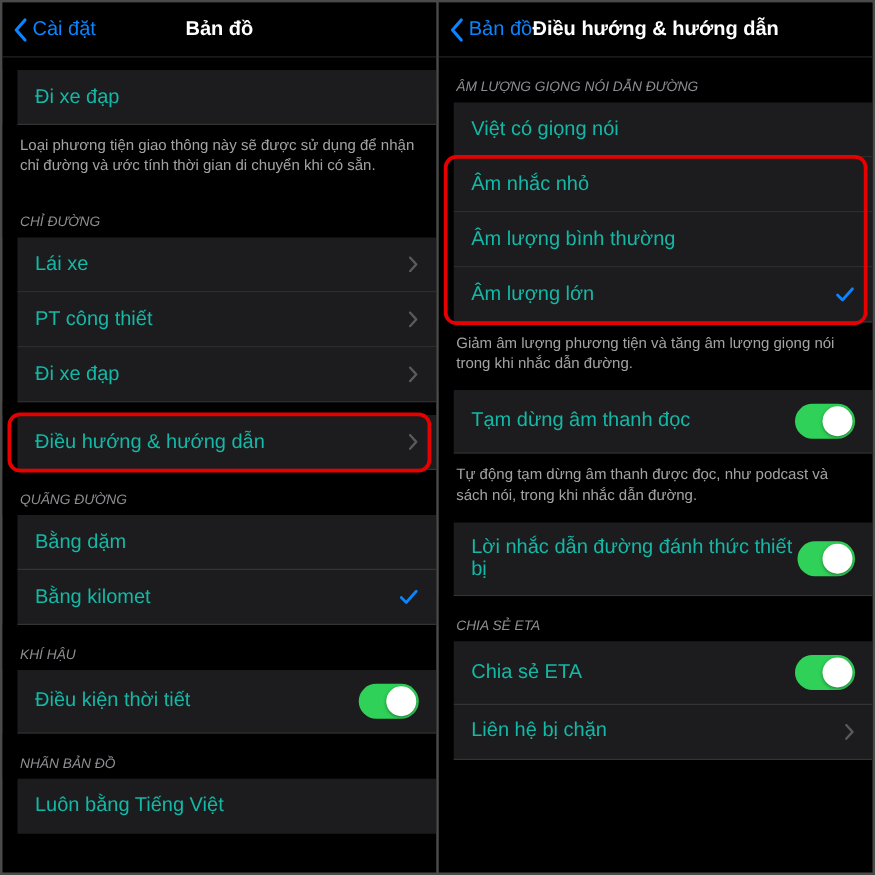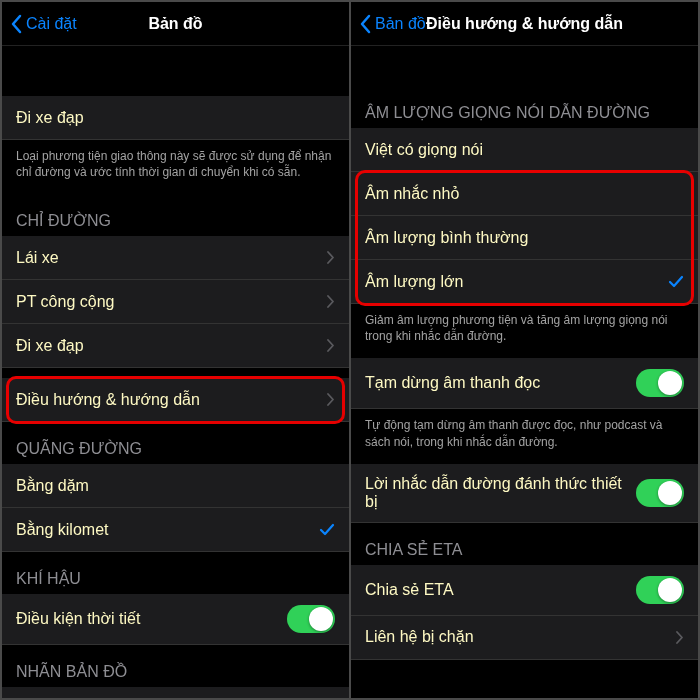--- a/index.html
+++ b/index.html
@@ -13,21 +13,20 @@
     gap: 2px;
     padding: 2px;
   }
   .pane {
     flex: 1;
     background: #000;
     display: flex;
     flex-direction: column;
     position: relative;
     overflow: hidden;
-    gap: 40px;
   }
   .header {
     display: flex;
     align-items: center;
     justify-content: center;
     height: 44px;
     position: relative;
     background: #000;
     border-bottom: 0.5px solid #222;
   }
@@ -44,35 +43,37 @@
   }
   .back svg { width: 12px; height: 20px; margin-right: 4px; }
   .title {
     color: #fff;
     font-size: 16px;
     font-weight: 600;
   }
   .content { flex: 1; overflow: hidden; }
   .section-header {
     color: #8e8e93;
-    font-size: 16px;
+    font-size: 11px;
     padding: 18px 14px 6px 14px;
     text-transform: uppercase;
     background: #000;
+    font-style: italic;
   }
   .cell {
     background: #1c1c1e;
-    color: #fef9c3;
+    color: #14b8a6;
     font-size: 16px;
     padding: 11px 14px;
     display: flex;
     align-items: center;
     justify-content: space-between;
     border-bottom: 0.5px solid #333;
     min-height: 44px;
+    margin-left: 12px;
   }
   .cell:first-of-type { border-top: 0.5px solid #333; }
   .desc {
     color: #a3a3a3;
     font-size: 12px;
     padding: 8px 14px 14px 14px;
     line-height: 1.35;
     background: #000;
   }
   .chevron {
@@ -140,21 +141,21 @@
     <div class="section-header">CHỈ ĐƯỜNG</div>
     <div class="cell">
       <span>Lái xe</span>
       <span class="chevron">
           <svg viewBox="0 0 8 13">
             <path d="M1 1 L6 6.5 L1 12" stroke="#5a5a5e" stroke-width="1.8" fill="none" stroke-linecap="round" stroke-linejoin="round"></path>
           </svg>
         </span>
     </div>
     <div class="cell">
-      <span>PT công cộng</span>
+      <span>PT công thiết</span>
       <span class="chevron">
           <svg viewBox="0 0 8 13">
             <path d="M1 1 L6 6.5 L1 12" stroke="#5a5a5e" stroke-width="1.8" fill="none" stroke-linecap="round" stroke-linejoin="round"></path>
           </svg>
         </span>
     </div>
     <div class="cell">
       <span>Đi xe đạp</span>
       <span class="chevron">
           <svg viewBox="0 0 8 13">

